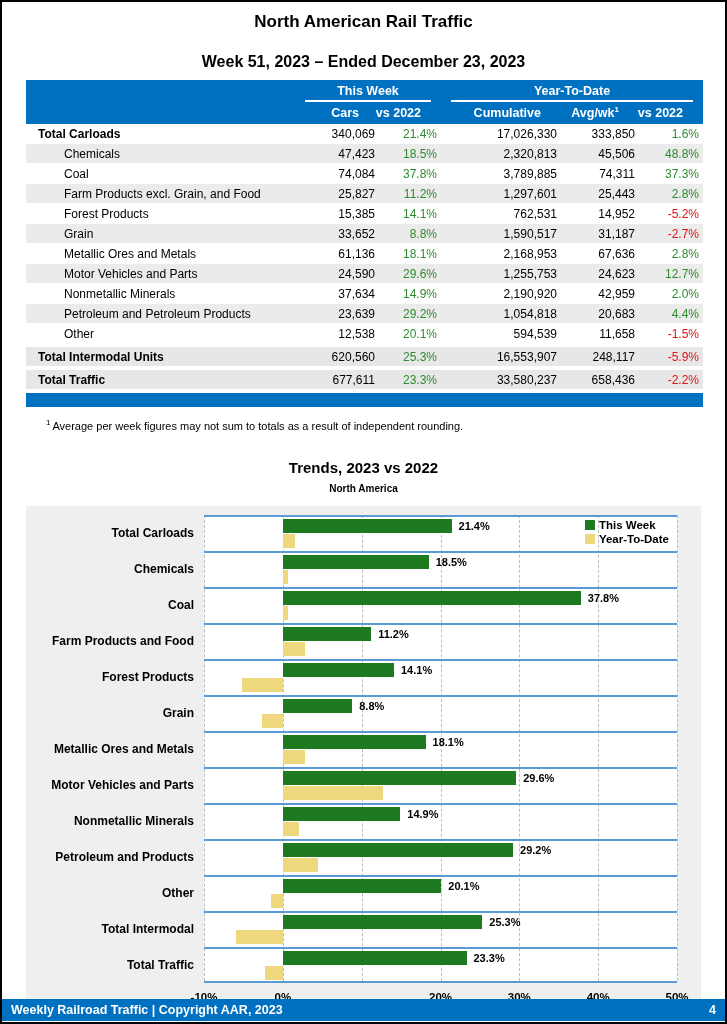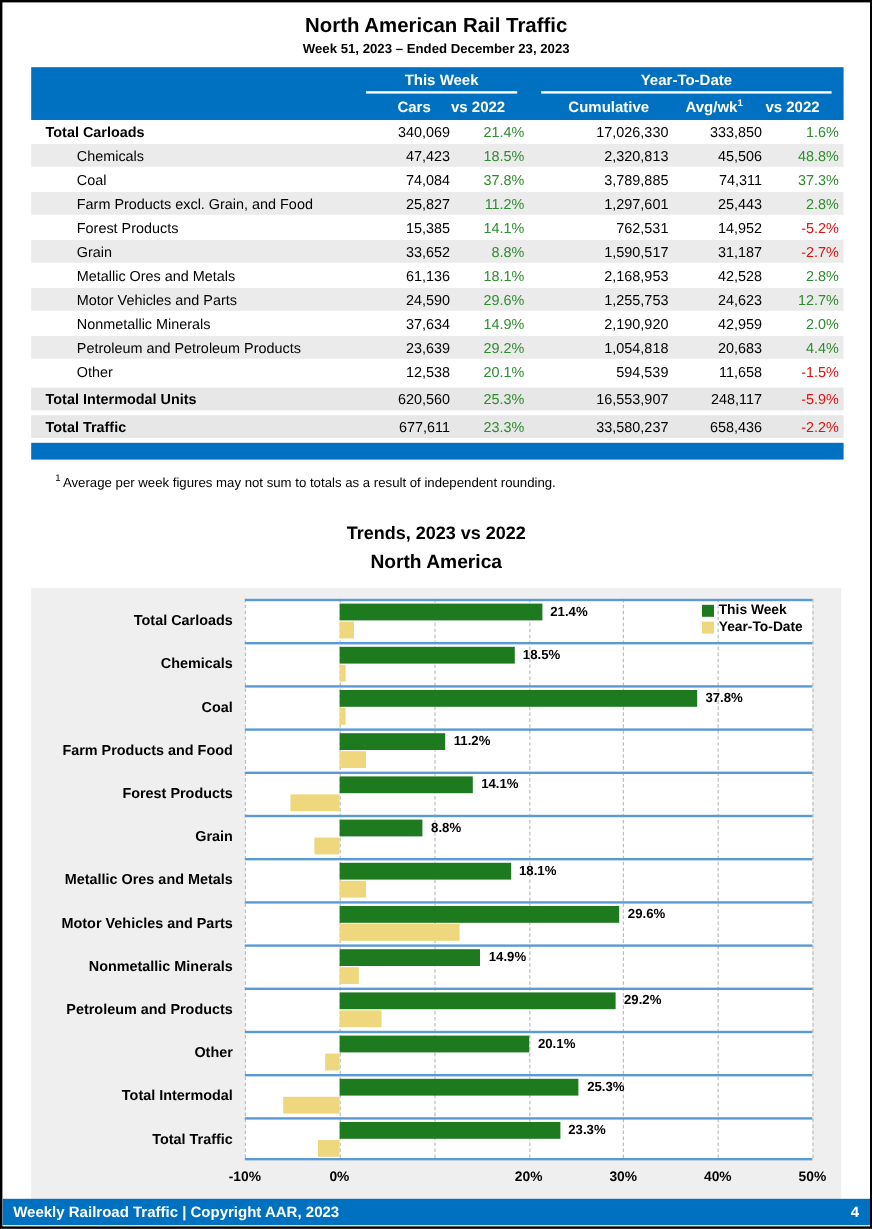--- a/index.html
+++ b/index.html
@@ -5,21 +5,21 @@
   :root{
     --blue:#0070c0; --band-line:#5b9bd5; --green:#1e7a1e; --yellow:#eed77c;
     --pos:#2e8b2e; --neg:#e01212; --chart-bg:#efefef; --row-alt:#ebebeb; --total-row:#e7e7e7;
   }
   *{box-sizing:border-box; margin:0; padding:0;}
   body{background:#888; font-family:"Liberation Sans", sans-serif;}
   .page{width:727px; height:1024px; border:2px solid #000; background:#fff; position:relative; overflow:hidden; margin:0 auto;}
 
   
   .rpt-title{margin-top:10px; text-align:center; font-size:17px; font-weight:bold; color:#000;}
-  .rpt-subtitle{margin-top:3px; text-align:center; font-size:11px; font-weight:bold; color:#000;}
+  .rpt-subtitle{margin-top:21px; text-align:center; font-size:16px; font-weight:bold; color:#000;}
 
   
   .rail-table{margin:9px 22px 0 24px;}
   .thead{background:var(--blue); color:#fff;}
   .grow{display:grid; grid-template-columns:1fr 146px 262px; align-items:end; padding-top:4px;}
   .grow .gcell{margin:0 10px; text-align:center; font-weight:bold; font-size:12.5px; border-bottom:2px solid #fff; padding-bottom:2px;}
   .hrow{display:grid; grid-template-columns:1fr 84px 62px 120px 78px 64px; align-items:center; padding:3px 16px 4px;}
   .hcell{font-weight:bold; font-size:12.5px; text-align:right; padding-right:4px;}
   .hcell sup{font-size:8px;}
   .trow{display:grid; grid-template-columns:1fr 84px 62px 120px 78px 64px; align-items:center; height:20px; border-bottom:1px solid #fff;}
@@ -34,21 +34,21 @@
   .num.neg{color:var(--neg);}
   .gap{height:3px; background:#fff;}
   .divider-band{height:14px; background:var(--blue); margin:3px 22px 0 24px;}
 
   
   .footnote{margin:11px 40px 0 44px; font-size:11px; color:#000;}
   .footnote sup{font-size:8px; margin-right:2px;}
 
   
   .chart-title{margin-top:27px; text-align:center; font-size:15px; font-weight:bold;}
-  .chart-subtitle{margin-top:7px; text-align:center; font-size:16px; font-weight:bold;}
+  .chart-subtitle{margin-top:7px; text-align:center; font-size:10px; font-weight:bold;}
   .chart-box{margin:12px 24px 0 24px; background:var(--chart-bg); padding:9px 0 4px 0;}
   .chart-body{display:flex; margin-right:24px;}
   .chart-labels{width:178px;}
   .cat-label{height:36px; display:flex; align-items:center; justify-content:flex-end; padding-right:10px; font-size:12px; font-weight:bold; text-align:right; line-height:1.05;}
   .plot{flex:1; position:relative; background:#fff; border-bottom:2px solid var(--band-line); height:468px;}
   .gridline{position:absolute; top:0; bottom:0; width:0; border-left:1px dashed #bdbdbd;}
   .band{position:absolute; left:0; right:0; height:36px; border-top:2px solid var(--band-line);}
   .bar{position:absolute; height:14px;}
   .bar.tw{background:var(--green);}
   .bar.ytd{background:var(--yellow);}
@@ -136,21 +136,21 @@
           <div class="num pos">8.8%</div>
           <div class="num">1,590,517</div>
           <div class="num">31,187</div>
           <div class="num neg">-2.7%</div>
         </div>
         <div class="trow">
           <div class="lbl ind">Metallic Ores and Metals</div>
           <div class="num">61,136</div>
           <div class="num pos">18.1%</div>
           <div class="num">2,168,953</div>
-          <div class="num">42,528</div>
+          <div class="num">67,636</div>
           <div class="num pos">2.8%</div>
         </div>
         <div class="trow alt">
           <div class="lbl ind">Motor Vehicles and Parts</div>
           <div class="num">24,590</div>
           <div class="num pos">29.6%</div>
           <div class="num">1,255,753</div>
           <div class="num">24,623</div>
           <div class="num pos">12.7%</div>
         </div>

